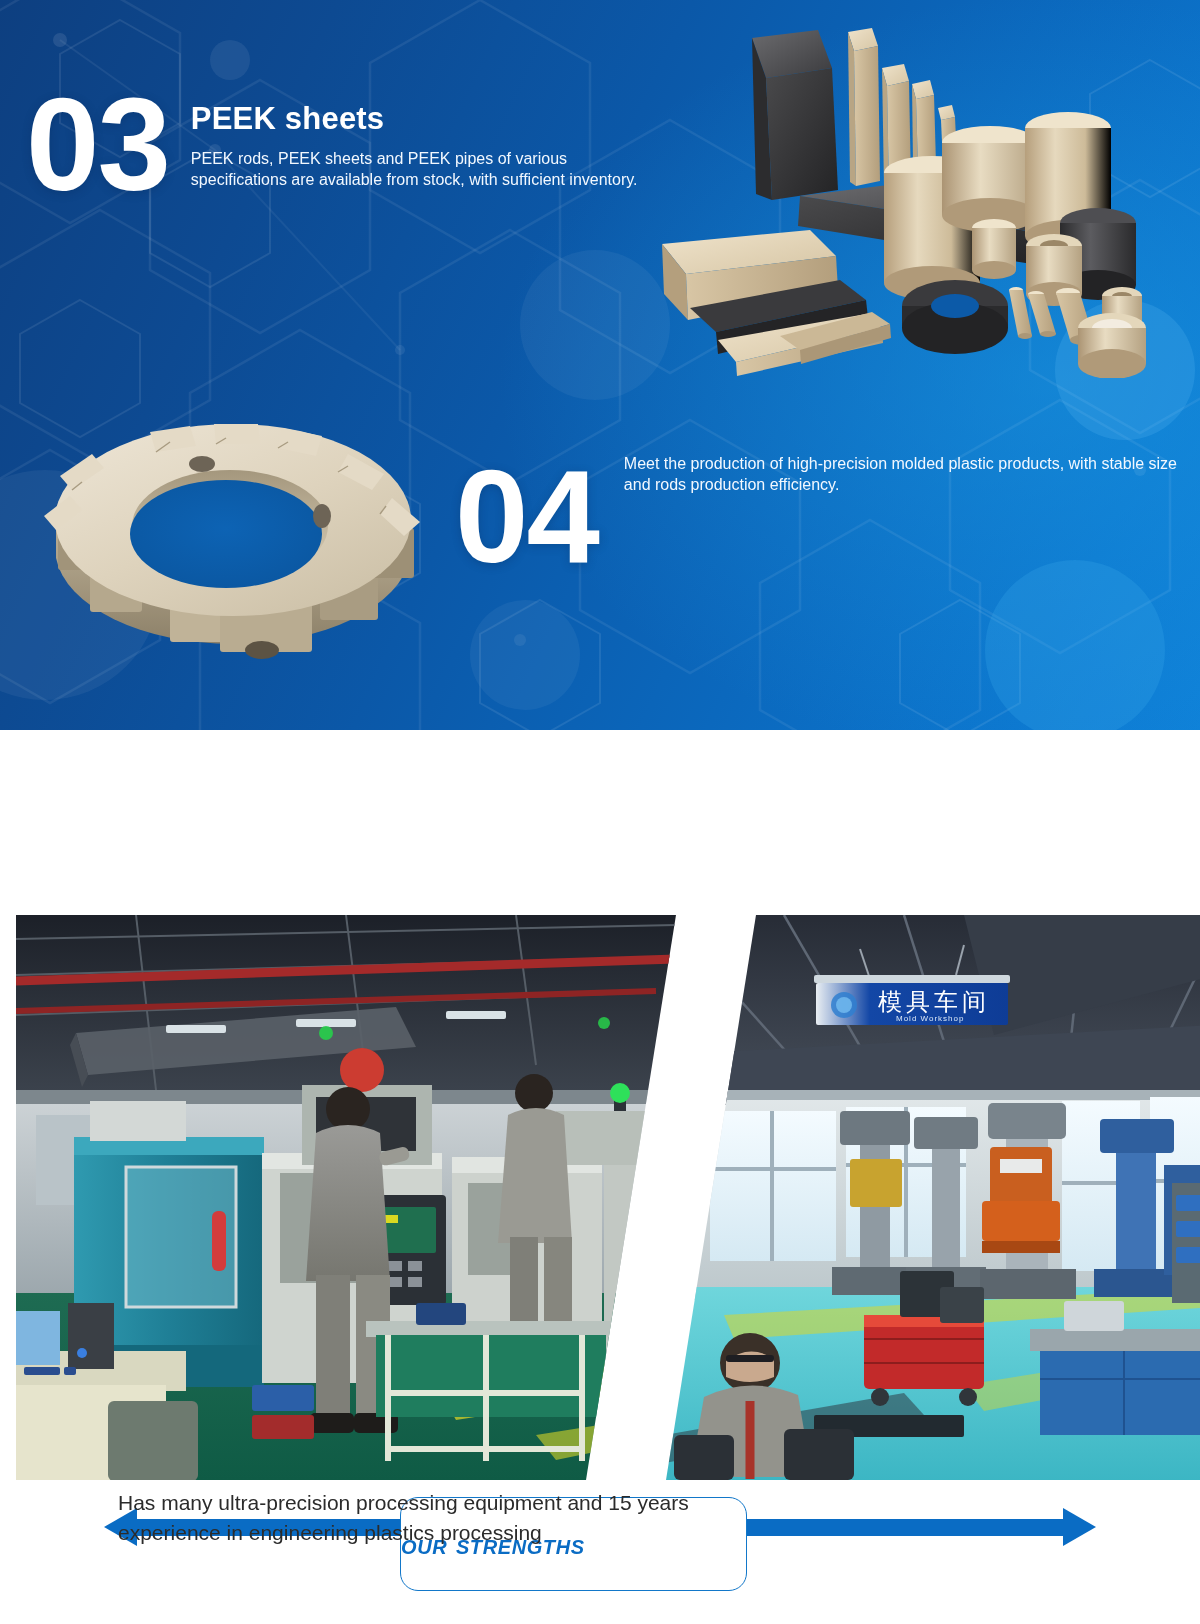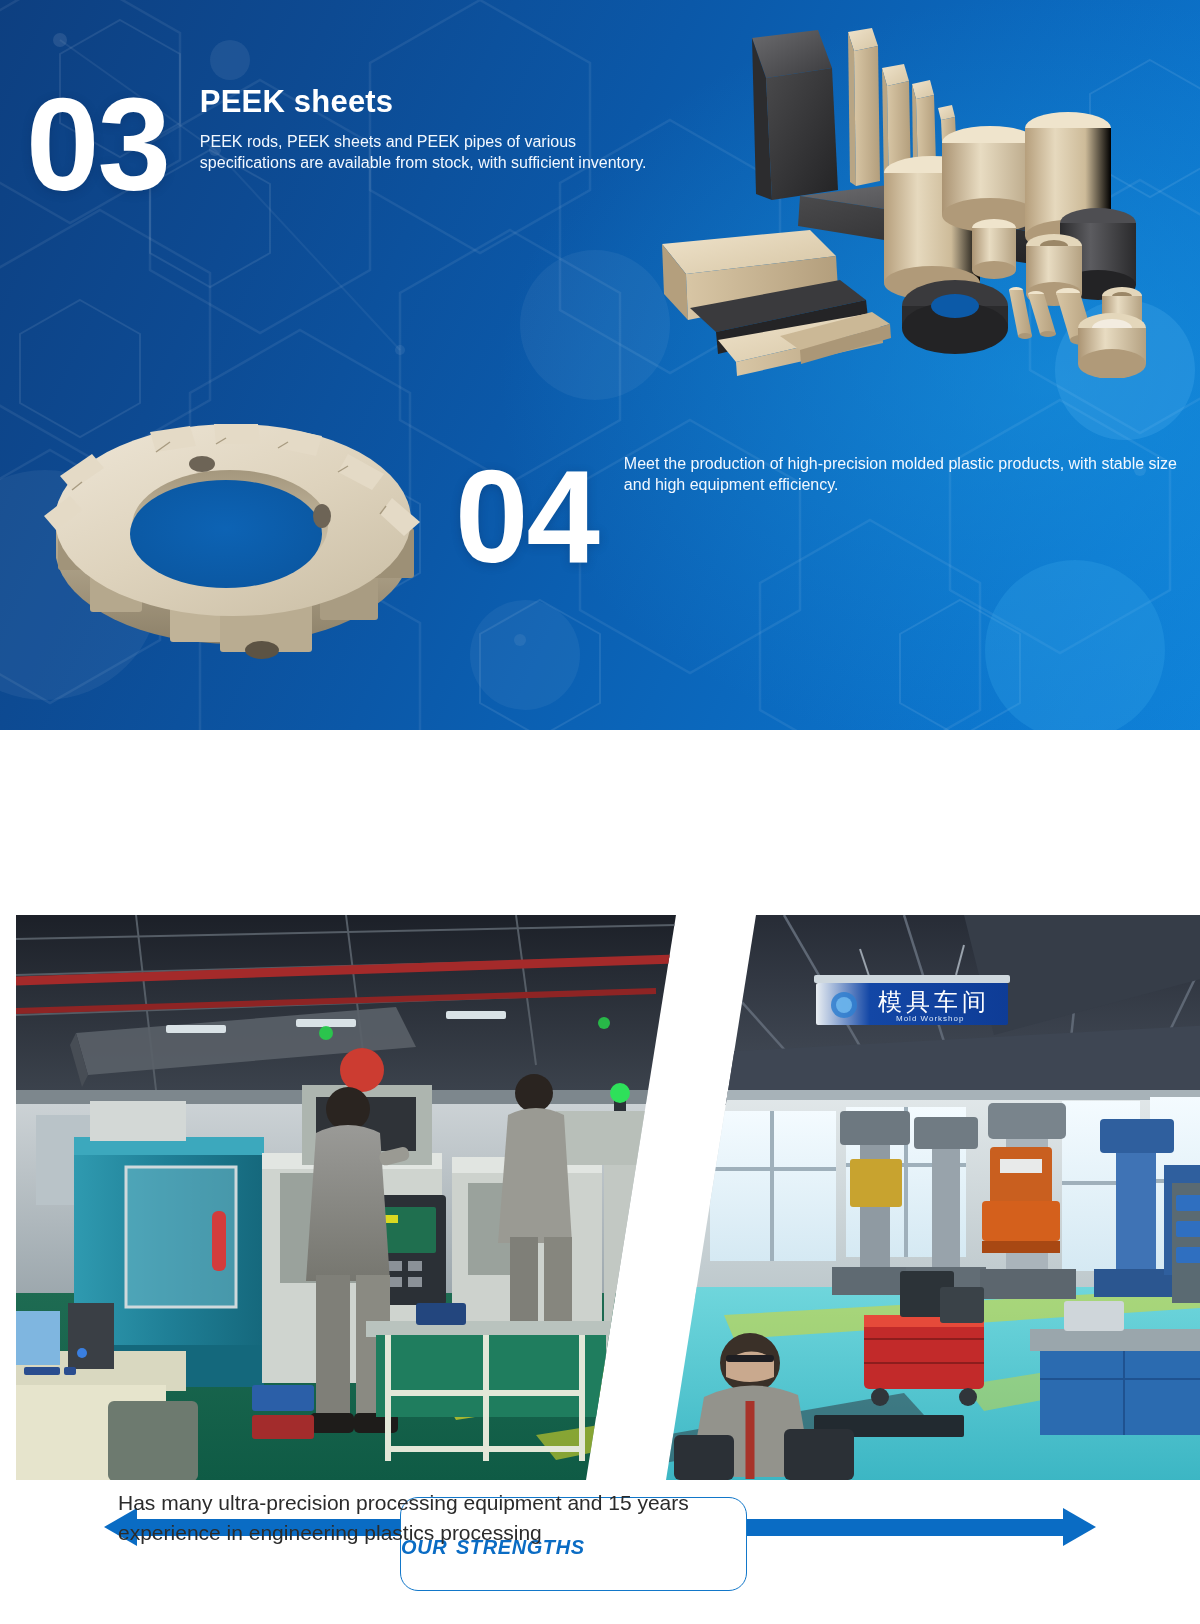--- a/index.html
+++ b/index.html
@@ -27,21 +27,21 @@
   .bokeh { position:absolute; border-radius:50%; }
   .b1 { left:-70px; top:470px; width:230px; height:230px; background:rgba(255,255,255,0.055); }
   .b2 { left:520px; top:250px; width:150px; height:150px; background:rgba(255,255,255,0.05); }
   .b3 { left:1055px; top:300px; width:140px; height:140px; background:rgba(120,205,255,0.16); }
   .b4 { left:470px; top:600px; width:110px; height:110px; background:rgba(255,255,255,0.05); }
   .b5 { left:140px; top:530px; width:60px;  height:60px;  background:rgba(140,210,255,0.17); }
   .b6 { left:985px; top:560px; width:180px; height:180px; background:rgba(60,170,235,0.25); }
   .b7 { left:210px; top:40px;  width:40px;  height:40px;  background:rgba(255,255,255,0.07); }
 
   
-  .blk03 { position:absolute; left:26px; top:78px; width:640px; display:flex; gap:9px; }
+  .blk03 { position:absolute; left:26px; top:78px; width:640px; display:flex; gap:0px;align-items:center; }
   .big-num {
     font-size: 132px; line-height: 0.95; font-weight: 700; color:#ffffff;
     letter-spacing: -2px; font-family:"Liberation Sans", sans-serif;
     text-shadow: 0 2px 10px rgba(0,30,70,0.25);
   }
   .blk03 .big-num { margin-top: 4px; }
   .blk-txt { padding-left: 22px; padding-top: 6px; }
   .blk-title {
     color:#ffffff; font-size: 31px; font-weight: 700; letter-spacing:0.2px;
     margin-bottom: 12px; white-space:nowrap;
@@ -386,21 +386,21 @@
         <ellipse cx="196" cy="136" rx="96" ry="54" fill="url(#gBore)"></ellipse>
 
         <ellipse cx="172" cy="66" rx="13" ry="8" fill="#6d6456"></ellipse>
         <ellipse cx="292" cy="118" rx="9" ry="12" fill="#6d6456"></ellipse>
       </svg>
     </div>
 
     <div class="blk04">
       <div class="big-num">04</div>
       <div class="blk-txt">
-        <div class="blk-body">Meet the production of high-precision molded plastic products, with stable size and high equipment efficiency.</div>
+        <div class="blk-body">Meet the production of high-precision molded plastic products, with stable size and rods production efficiency.</div>
       </div>
     </div>
   </section>
 
   <section class="strengths">
     <div class="arrow-left"></div>
     <div class="arrow-line"></div>
     <div class="arrow-right"></div>
     <div class="strength-box">
       <span class="strength-label">Our strengths</span>

